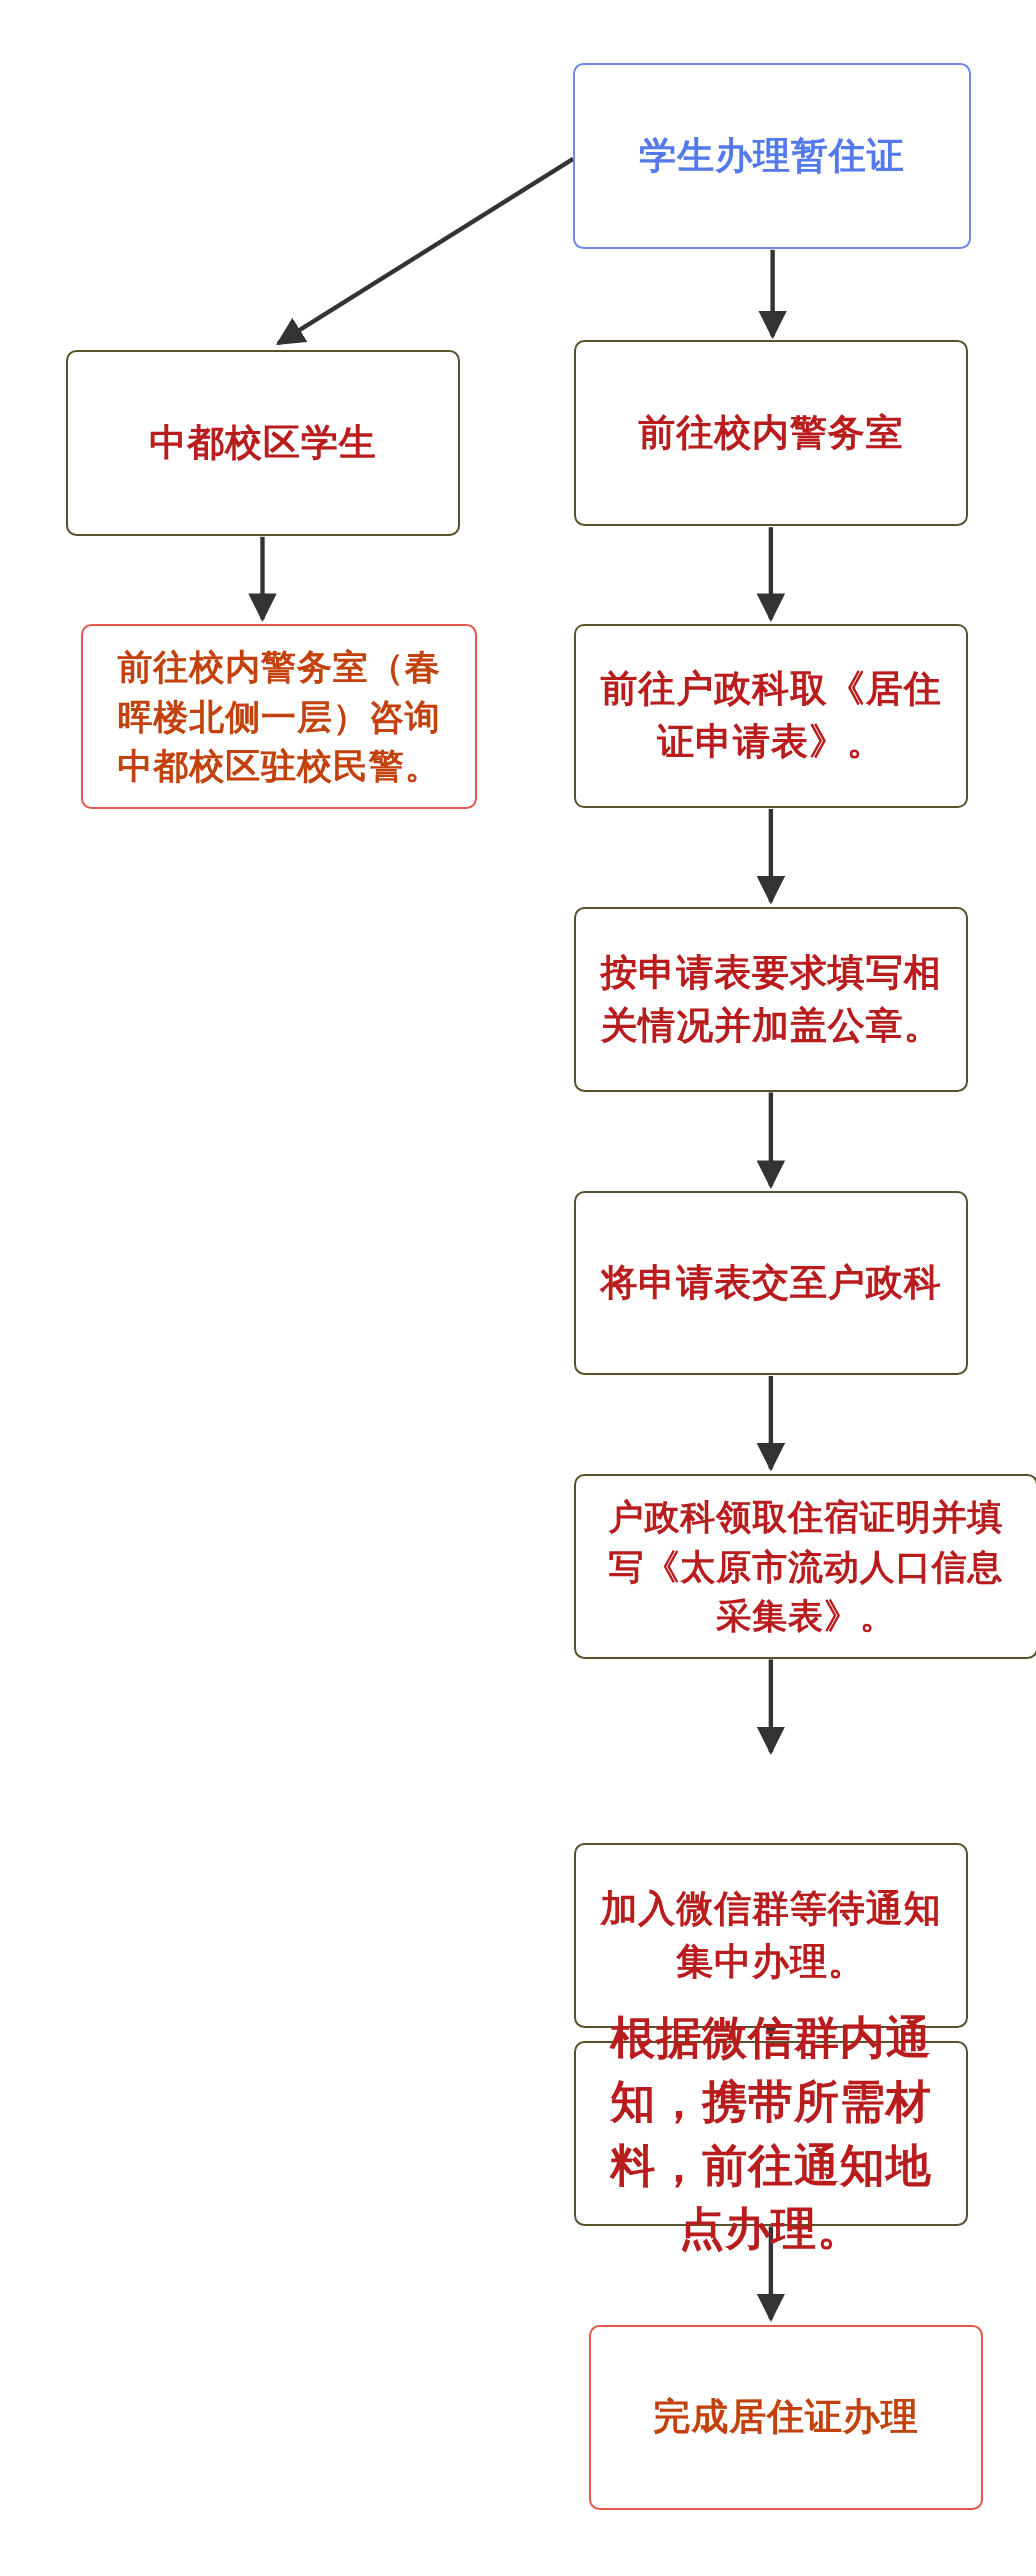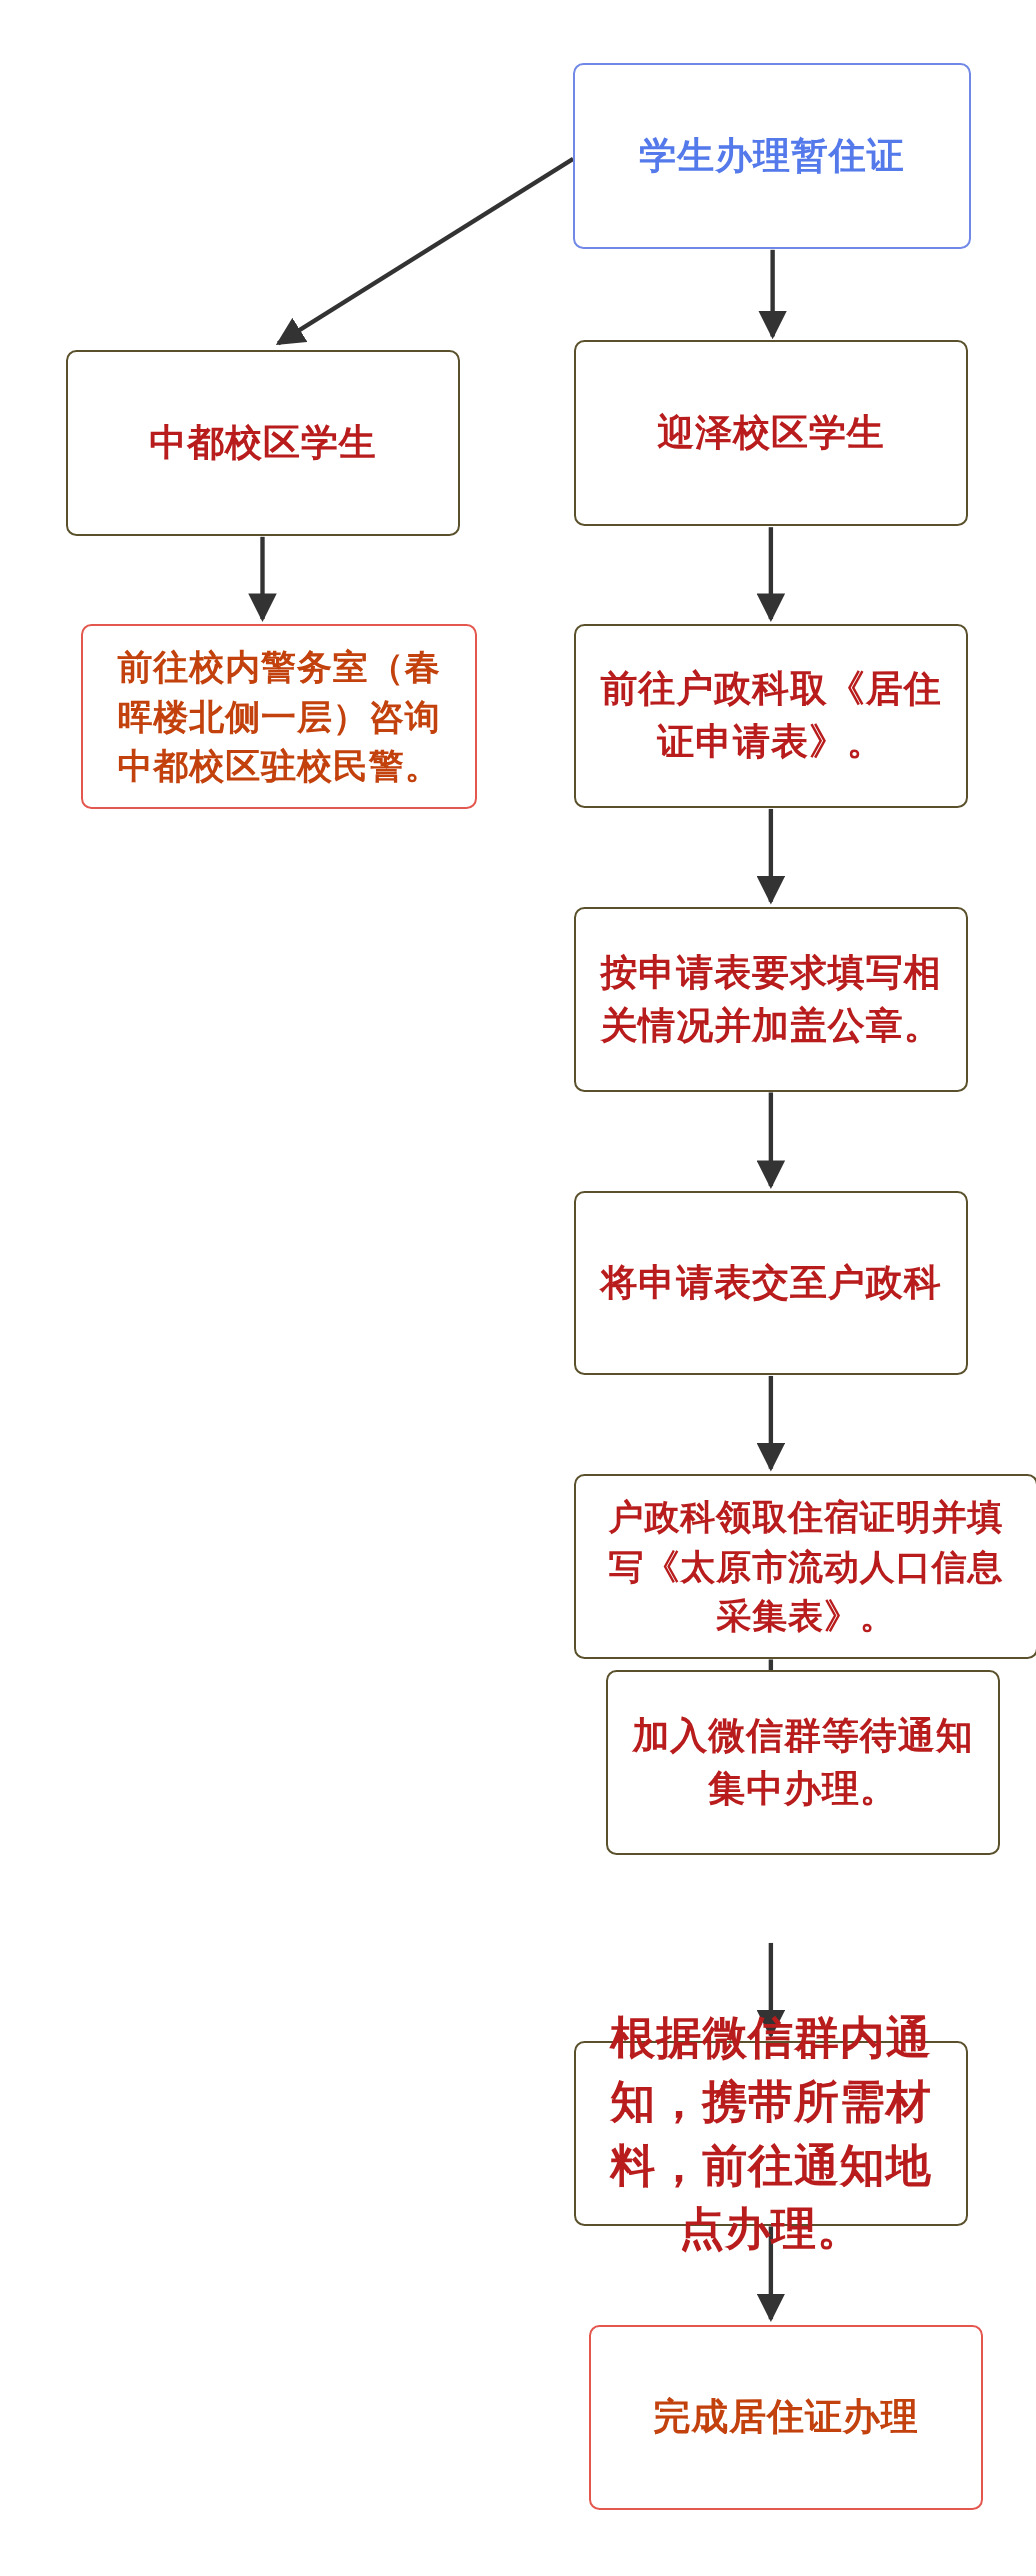--- a/index.html
+++ b/index.html
@@ -29,25 +29,25 @@
     letter-spacing: 0.9px;
   }
   .node.primary { border-color: #7088e6; color: #5379ea; }
   .node.alert   { border-color: #e4574e; color: #c2410c; margin-left: 15px; }
 
   
   #n-start        { left: 573px; top:   63px; width: 398px; height: 186px; }
   #n-zhongdu      { left:  66px; top:  350px; width: 394px; height: 186px; }
   #n-zhongdu-note { left:  66px; top:  624px; width: 396px; height: 185px; font-size: 35px; }
   #n-yingze       { left: 574px; top:  340px; width: 394px; height: 186px; }
-  #n-step-get     { left: 574px; top:  624px; width: 394px; height: 184px; }
+  #n-step-get     { left: 574px; top:  624px; width: 394px; height: 184px; border-radius: 10px; }
   #n-step-fill    { left: 574px; top: 907px; width: 394px; height: 185px; padding-left: 23px; }
   #n-step-submit  { left: 574px; top: 1191px; width: 394px; height: 184px; }
   #n-step-cert    { left: 574px; top: 1474px; width: 464px; height: 185px; font-size: 35px; }
-  #n-step-wechat  { left: 574px; top: 1670px; width: 394px; height: 185px; margin-left: 32px; }
+  #n-step-wechat  { left: 574px; top: 1843px; width: 394px; height: 185px; }
   #n-step-handle  { left: 574px; top: 2041px; width: 394px; height: 185px; font-size: 45px; }
   #n-end          { left: 574px; top: 2325px; width: 394px; height: 185px; }
 
   #edge-layer {
     position: absolute;
     left: 0; top: 0;
     width: 1036px; height: 2576px;
     pointer-events: none;
   }
   #edge-layer line { stroke: #333333; stroke-width: 5; }
@@ -78,21 +78,21 @@
     <line x1="881" y1="2220" x2="881" y2="2326" marker-end="url(#ah)"></line>
     <line x1="881" y1="2544" x2="881" y2="2650" marker-end="url(#ah)"></line>
   </svg>
 
   <div class="node primary" id="n-start">学生办理暂住证</div>
 
   <div class="node" id="n-zhongdu">中都校区学生</div>
 
   <div class="node alert" id="n-zhongdu-note">前往校内警务室（春晖楼北侧一层）咨询中都校区驻校民警。</div>
 
-  <div class="node" id="n-yingze">迎泽校区学生</div>
+  <div class="node" id="n-yingze">前往校内警务室</div>
 
   <div class="node" id="n-step-get">前往户政科取《居住证申请表》。</div>
 
   <div class="node" id="n-step-fill">按申请表要求填写相关情况并加盖公章。</div>
 
   <div class="node" id="n-step-submit">将申请表交至户政科</div>
 
   <div class="node" id="n-step-cert">户政科领取住宿证明并填写《太原市流动人口信息采集表》。</div>
 
   <div class="node" id="n-step-wechat">加入微信群等待通知集中办理。</div>

